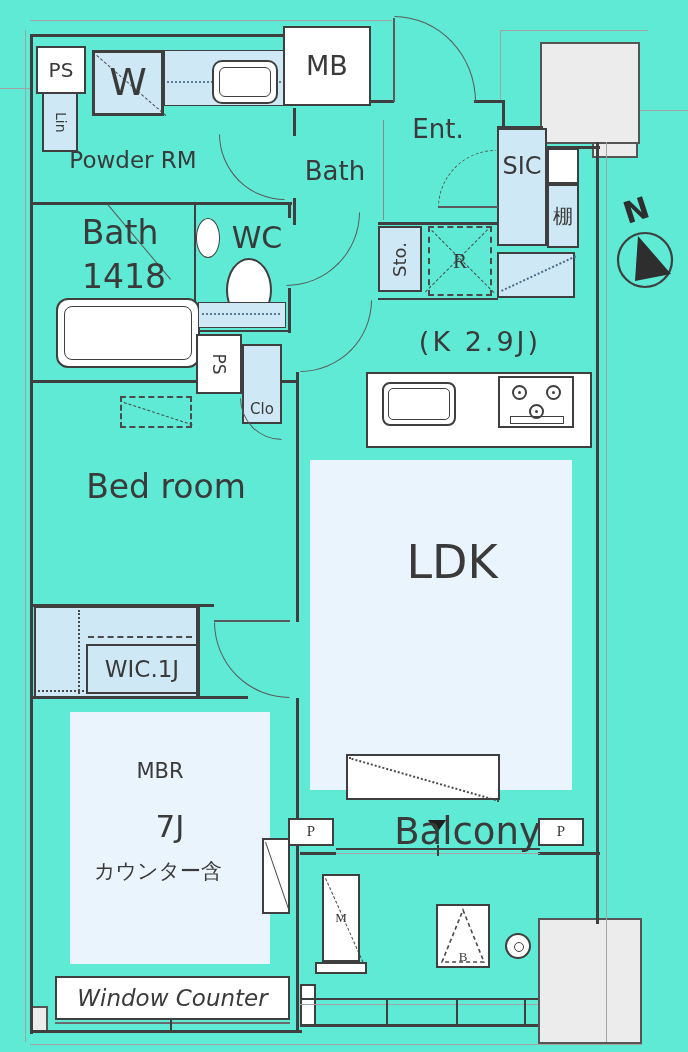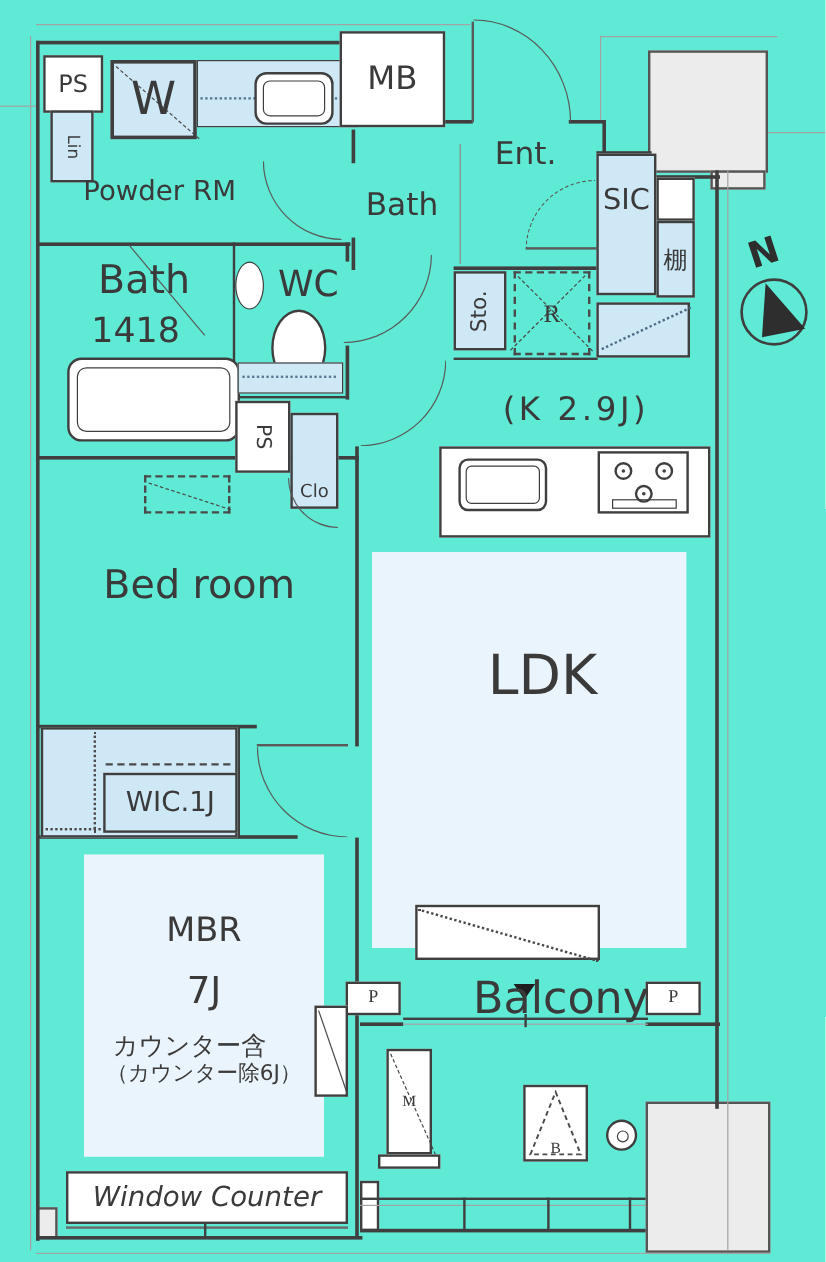--- a/index.html
+++ b/index.html
@@ -224,29 +224,28 @@
   <div class="thin" style="left:300px;top:1004px;width:238px;height:1px;"></div>
   <div class="wall" style="left:300px;top:1024px;width:238px;height:3px;"></div>
   <div class="wall" style="left:386px;top:998px;width:2px;height:27px;"></div>
   <div class="wall" style="left:456px;top:998px;width:2px;height:27px;"></div>
   <div class="wall" style="left:524px;top:998px;width:2px;height:27px;"></div>
 
   <div class="lbl" style="left:48px;top:148px;width:170px;font-size:23px;">Powder RM</div>
   <div class="lbl" style="left:300px;top:158px;width:70px;font-size:26px;">Bath</div>
   <div class="lbl" style="left:400px;top:116px;width:76px;font-size:26px;">Ent.</div>
   <div class="lbl" style="left:55px;top:216px;width:130px;font-size:33px;">Bath</div>
-  <div class="lbl" style="left:48px;top:260px;width:130px;font-size:29px;">1418</div>
+  <div class="lbl" style="left:59px;top:260px;width:130px;font-size:33px;">1418</div>
   <div class="lbl" style="left:222px;top:222px;width:70px;font-size:30px;">WC</div>
   <div class="lbl" style="left:400px;top:328px;width:160px;font-size:27px;letter-spacing:3px;">(K 2.9J)</div>
   <div class="lbl" style="left:40px;top:470px;width:252px;font-size:33px;">Bed room</div>
   <div class="lbl" style="left:330px;top:538px;width:244px;font-size:46px;">LDK</div>
-  <div class="lbl" style="left:70px;top:760px;width:200px;font-size:28px;">MBR</div>
+  <div class="lbl" style="left:60px;top:760px;width:200px;font-size:21px;">MBR</div>
   <div class="lbl" style="left:70px;top:810px;width:200px;font-size:31px;">7J</div>
   <div class="lbl" style="left:58px;top:860px;width:200px;font-size:21px;">カウンター含</div>
-  <div class="lbl" style="left:70px;top:886px;width:200px;font-size:18px;">（カウンター除6J）</div>
   <div class="lbl" style="left:360px;top:813px;width:215px;font-size:37px;">Balcony</div>
 
   <svg width="84" height="112" style="position:absolute;left:602px;top:186px;">
     <text x="22" y="36" font-size="30" fill="#2e2e2e" font-family="DejaVu Sans, sans-serif" font-weight="bold" transform="rotate(-18 30 26)">N</text>
     <circle cx="43" cy="74" r="27" fill="none" stroke="#3f3f3f" stroke-width="2.2"></circle>
     <polygon points="36,50 69,88 33,95" fill="#2e2e2e"></polygon>
   </svg>
 
 </div>
 

